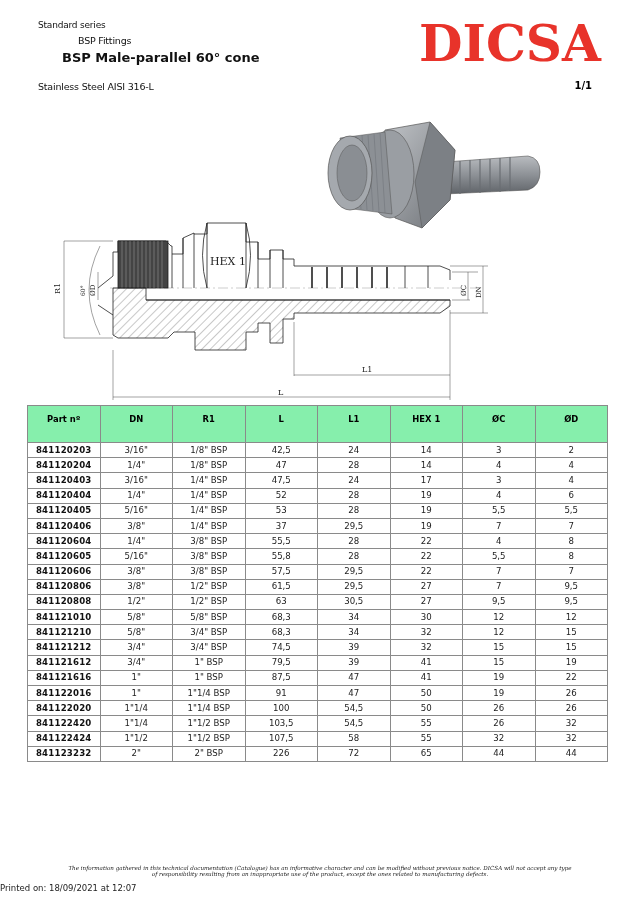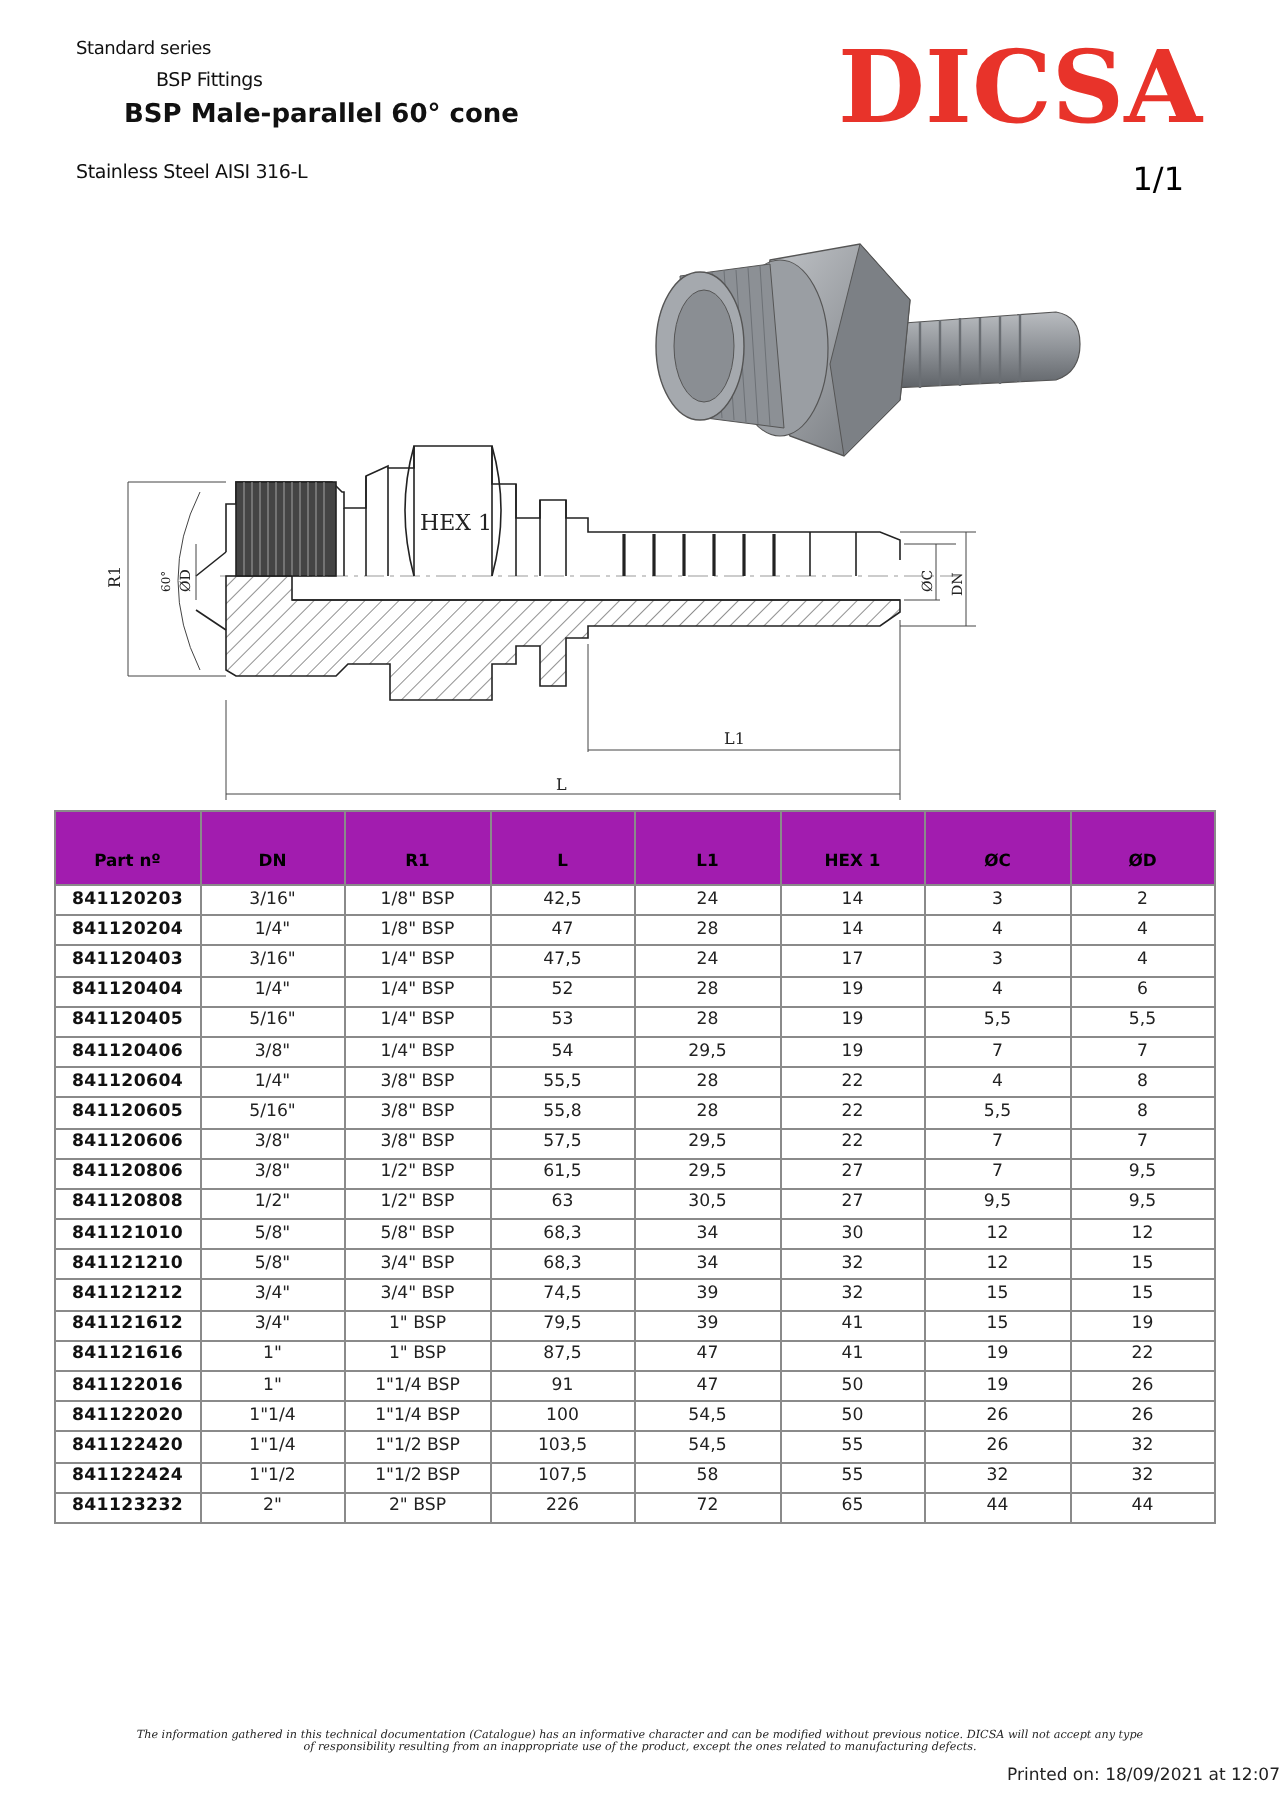--- a/index.html
+++ b/index.html
@@ -4,34 +4,34 @@
 <style>
   * { box-sizing: border-box; margin: 0; padding: 0; }
   html, body { width: 640px; height: 905px; background: #ffffff; overflow: hidden; }
   body { position: relative; font-family: "DejaVu Sans", "Liberation Sans", sans-serif; color: #000; }
 
   .hdr-line { position: absolute; left: 38px; font-size: 9px; color: #111; letter-spacing: -0.2px; }
   #series { top: 20px; }
   #category { top: 35px; font-size: 9.5px; margin-left: 40px; }
   #title { top: 50px; font-size: 13px; font-weight: bold; letter-spacing: 0; margin-left: 24px; }
   #material { top: 81px; font-size: 9.5px; }
-  #pagenum { position: absolute; top: 80px; right: 48px; font-size: 16px; font-weight: normal; }
+  #pagenum { position: absolute; top: 80px; right: 48px; font-size: 10px; font-weight: bold; }
 
   #logo { position: absolute; left: 418px; top: 20px; width: 184px; height: 44px; }
 
   #drawing { position: absolute; left: 50px; top: 110px; width: 520px; height: 295px; }
 
   #spec-table { position: absolute; left: 27px; top: 405px; width: 581px; border-collapse: collapse; table-layout: fixed; }
   #spec-table th, #spec-table td { border: 1px solid #8a8a8a; text-align: center; font-size: 8.6px; }
-  #spec-table th { background: #a21caf; height: 37px; vertical-align: top; padding-top: 19px; font-weight: bold; font-size: 8.4px; }
+  #spec-table th { background: #86efac; height: 37px; vertical-align: top; padding-top: 8px; font-weight: bold; font-size: 8.4px; }
   #spec-table td { height: 15.2px; line-height: 13px; color: #222; }
   #spec-table td.part { font-weight: bold; color: #111; letter-spacing: 0.2px; }
 
   #disclaimer { position: absolute; left: 28px; top: 865px; width: 584px; text-align: center; font-family: "DejaVu Serif", serif; font-style: italic; font-size: 5.6px; line-height: 6px; color: #222; }
-  #printed { position: absolute; left: 0; width: 640px; top: 883px; text-align: right; font-size: 8.5px; color: #222; }
+  #printed { position: absolute; left: 0; width: 640px; top: 883px; text-align: left; font-size: 8.5px; color: #222; }
 </style>
 </head>
 <body>
 
 <div>
   <div id="series" class="hdr-line">Standard series</div>
   <div id="category" class="hdr-line">BSP Fittings</div>
   <div id="title" class="hdr-line">BSP Male-parallel 60° cone</div>
   <div id="material" class="hdr-line">Stainless Steel AISI 316-L</div>
   <div id="pagenum">1/1</div>
@@ -228,21 +228,21 @@
         <td>53</td>
         <td>28</td>
         <td>19</td>
         <td>5,5</td>
         <td>5,5</td>
       </tr>
       <tr>
         <td class="part">841120406</td>
         <td>3/8"</td>
         <td>1/4" BSP</td>
-        <td>54</td>
+        <td>37</td>
         <td>29,5</td>
         <td>19</td>
         <td>7</td>
         <td>7</td>
       </tr>
       <tr>
         <td class="part">841120604</td>
         <td>1/4"</td>
         <td>3/8" BSP</td>
         <td>55,5</td>

